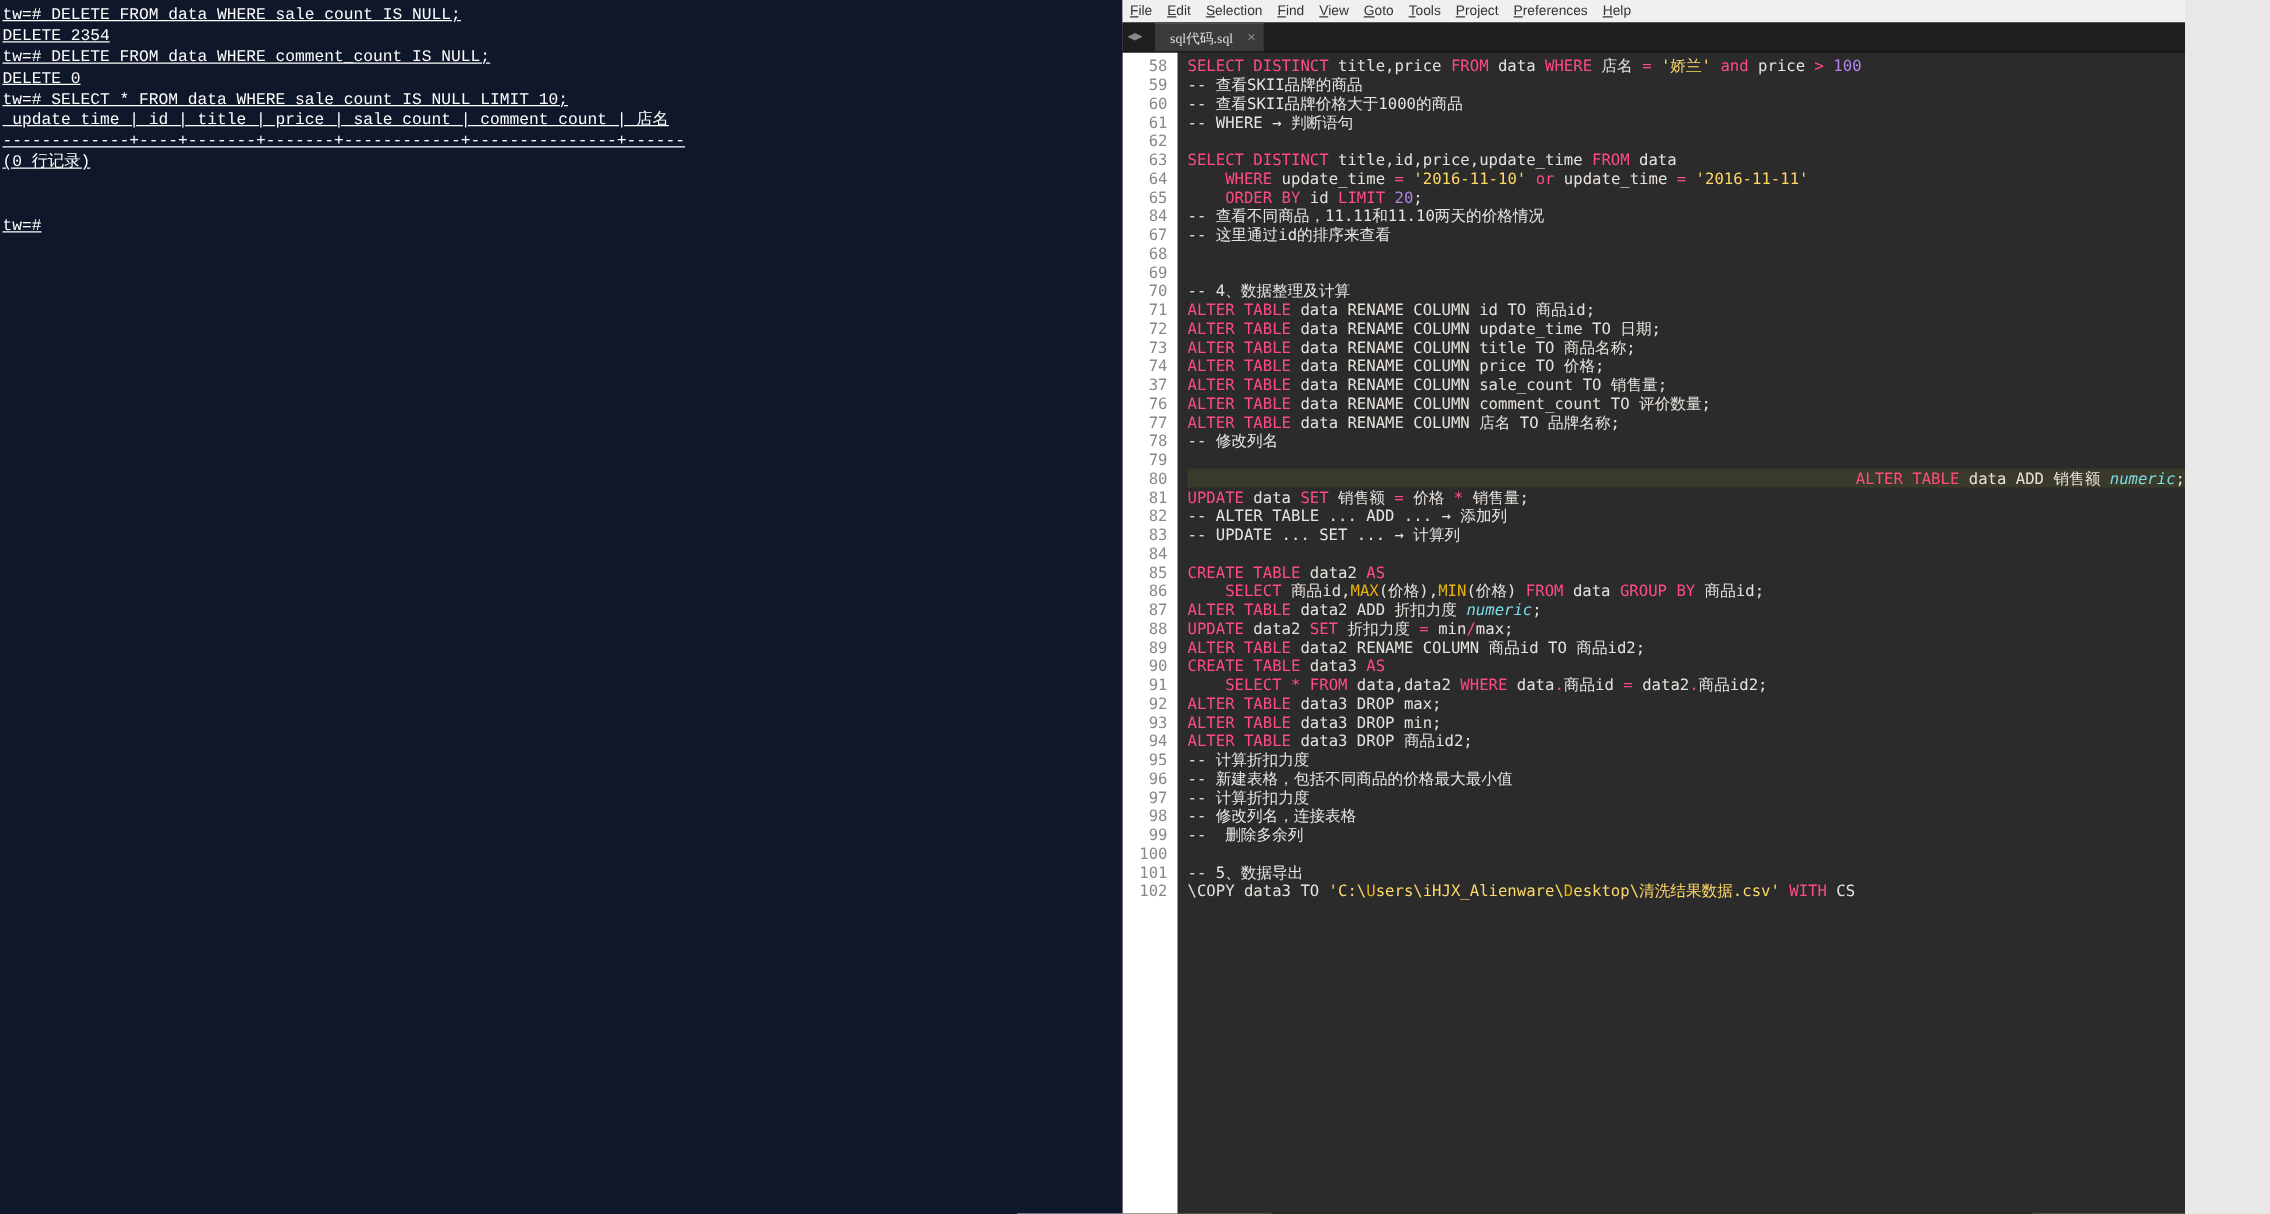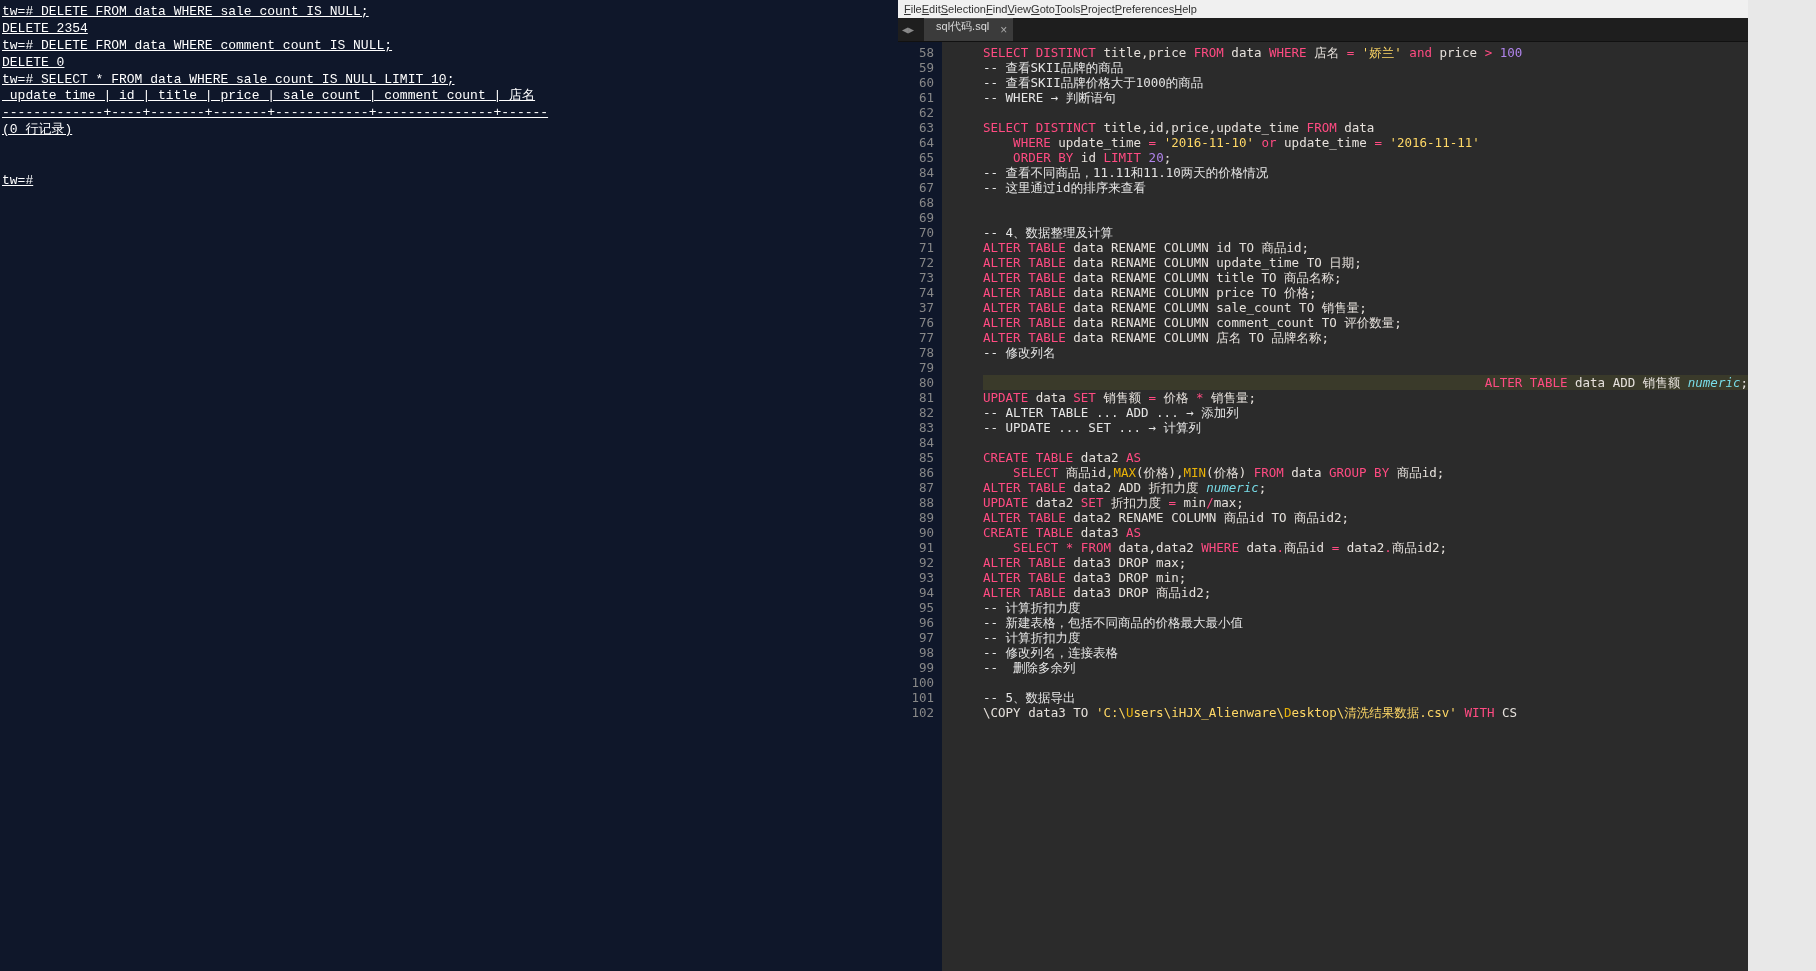--- a/index.html
+++ b/index.html
@@ -32,37 +32,39 @@
 }
 .menu-bar {
   height: 18px;
   background: #f0f0f0;
   display: flex;
   align-items: center;
   padding: 0 6px;
   font-family: "Segoe UI", sans-serif;
   font-size: 11px;
   color: #333;
+  gap: 12px;
 }
 .menu-item { cursor: pointer; }
 .menu-item .underline { text-decoration: underline; }
 .tab-bar {
   height: 24px;
   background: #1e1e1e;
   display: flex;
   align-items: stretch;
   border-bottom: 1px solid #111;
 }
 .tab-nav { display:flex; align-items:center; padding:0 4px; color:#888; font-size:10px; }
 .tab {
   background: #3b3b3b;
   color: #ddd;
   display: flex;
+  align-items: center;
   padding: 0 24px 0 12px;
-  font-family: Liberation Sans, sans-serif;
+  font-family: Liberation Serif, serif;
   font-size: 11px;
   position: relative;
   border-top: 1px solid #555;
   margin-left: 6px;
 }
 .tab-close {
   position: absolute;
   right: 6px;
   top: 50%;
   transform: translateY(-50%);
@@ -70,38 +72,37 @@
   font-size: 12px;
   cursor: pointer;
 }
 .code-area {
   flex: 1;
   display: flex;
   background: #2b2b2b;
   overflow: hidden;
 }
 .gutter {
-  background: #0f172a;
+  background: #ffffff;
   color: #888;
   text-align: right;
   padding: 3px 8px 0 0;
   font-size: 12.5px;
   line-height: 15px;
   width: 44px;
   font-family: "Consolas", monospace;
 }
 .code {
   flex: 1;
   padding: 3px 0 3px 8px;
   font-size: 12.5px;
   line-height: 15px;
   color: #e6e1dc;
   white-space: pre;
   font-family: "Consolas", monospace;
-  margin-left: 33px;
 }
 .kw { color: #ff4b82; }
 .num { color: #b084eb; }
 .str { color: #ffd866; }
 .cm { color: #e5e5e5; }
 .fn { color: #eab308; }
 .typ { color: #78dce8; font-style: italic; }
 .ln { display: block; height: 15px; }
 .gln { display: block; height: 15px; }
 .hl { background: #3a3a2a; text-align: right; }

